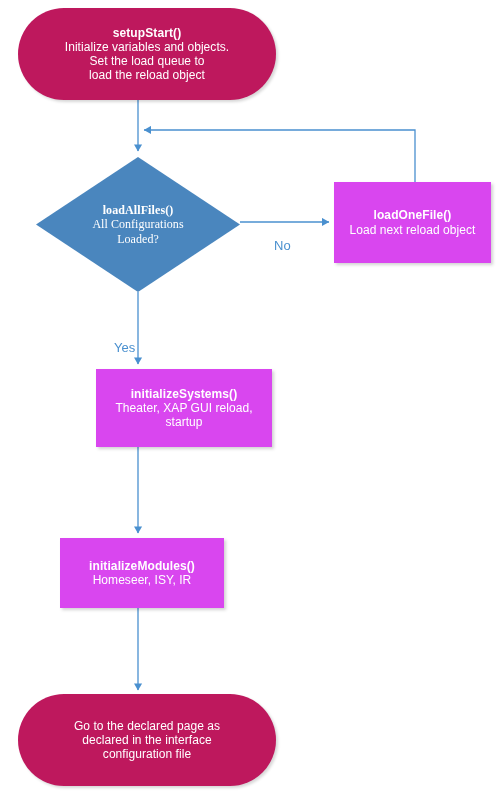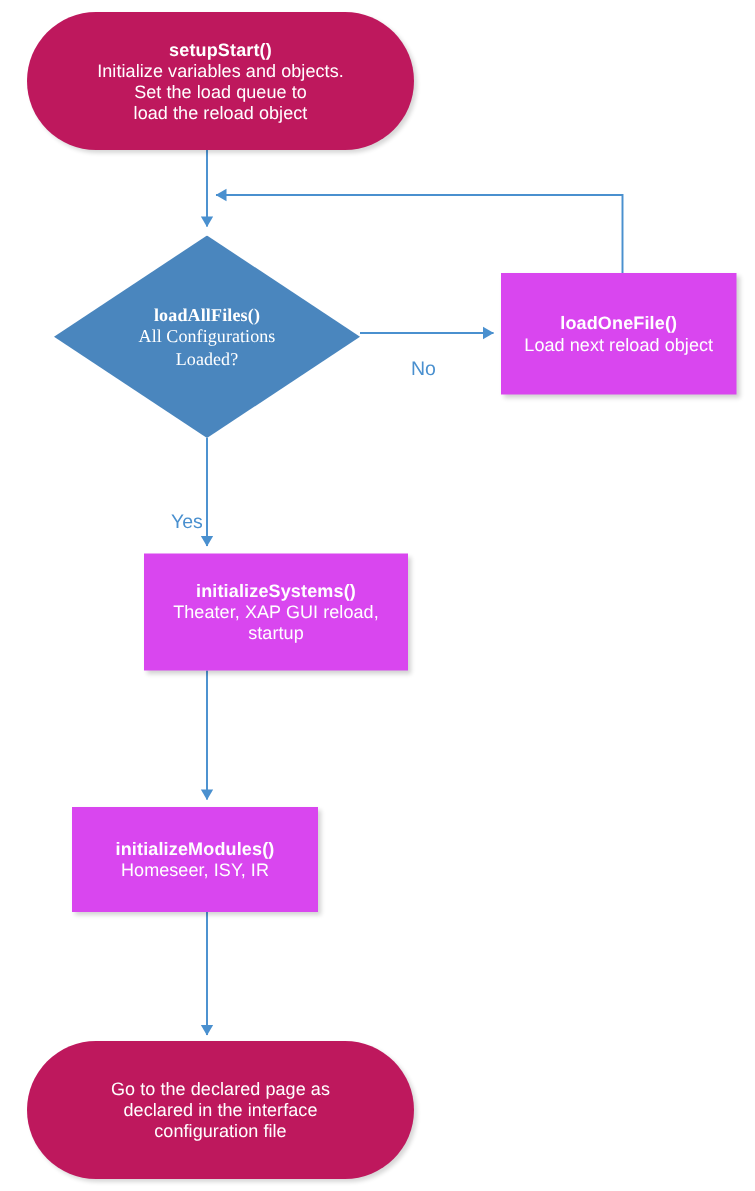--- a/index.html
+++ b/index.html
@@ -158,21 +158,21 @@
   </div>
 
   <div class="node node-process" style="left:56px; top:369px; width:176px; height:78px;margin-left:40px;">
     <div class="node-text">
       <span class="title-line">initializeSystems()</span>
       <span class="body-line">Theater, XAP GUI reload,</span>
       <span class="body-line">startup</span>
     </div>
   </div>
 
-  <div class="node node-process" style="left:48px; top:538px; width:164px; height:70px;">
+  <div class="node node-process" style="left:60px; top:538px; width:164px; height:70px;">
     <div class="node-text">
       <span class="title-line">initializeModules()</span>
       <span class="body-line">Homeseer, ISY, IR</span>
     </div>
   </div>
 
   <div class="node node-terminator" style="left:18px; top:694px; width:258px; height:92px;">
     <div class="node-text">
       <span class="body-line">Go to the declared page as</span>
       <span class="body-line">declared  in the interface</span>

